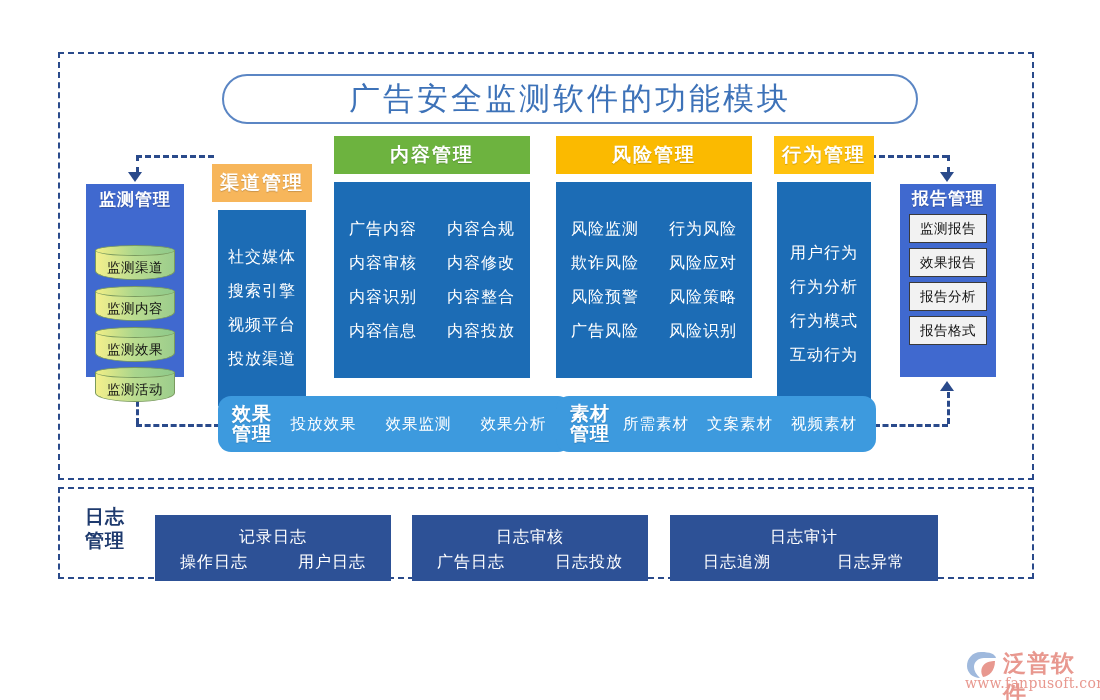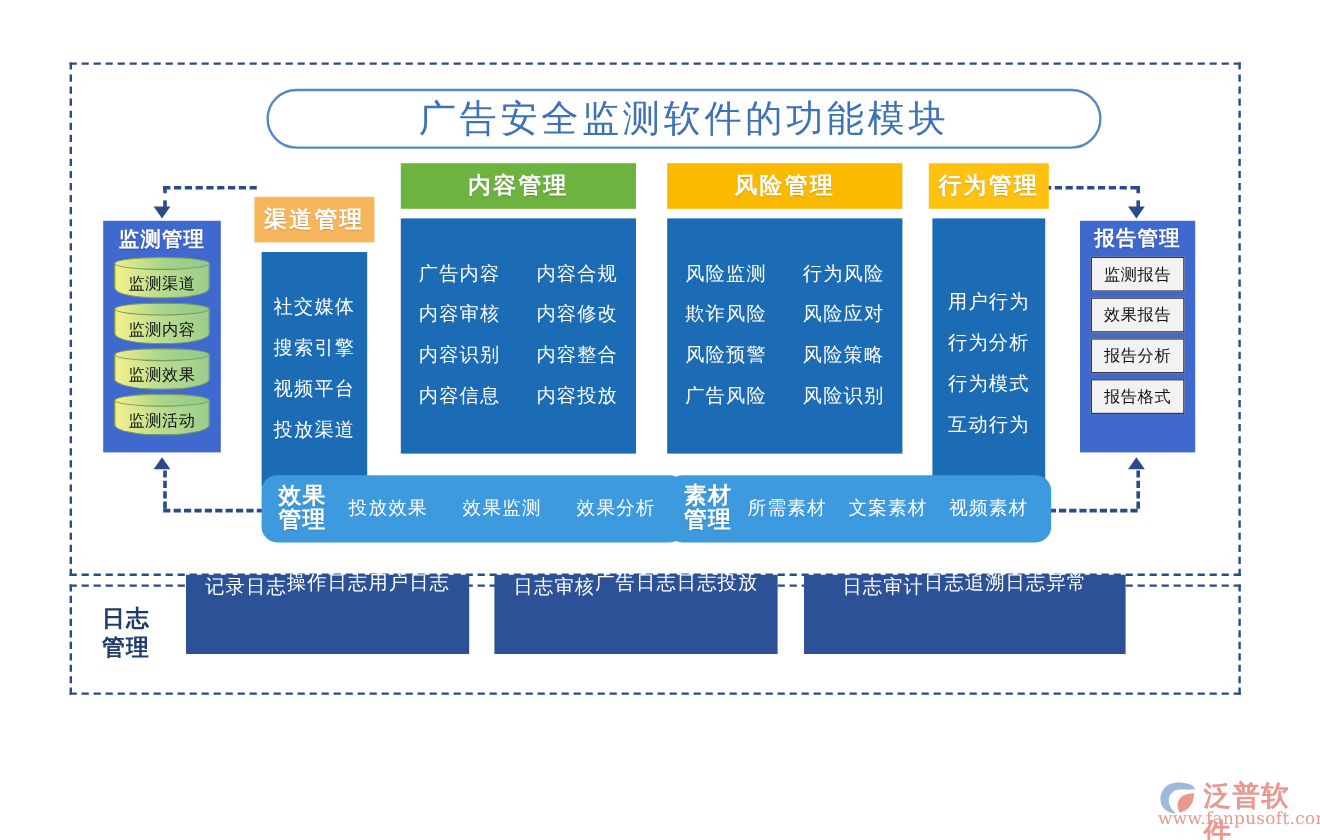--- a/index.html
+++ b/index.html
@@ -54,20 +54,21 @@
     text-align:center;line-height:1;
   }
   .col-body .cell{padding:9px 0;}
 
   
   #monitor-panel{
     position:absolute;left:86px;top:184px;width:98px;height:193px;
     background:#4069cf;box-sizing:border-box;
     display:flex;flex-direction:column;align-items:center;
     padding-top:4px;
+    gap:31px;
   }
   #monitor-title{
     color:#ffffff;font-weight:bold;font-size:17px;letter-spacing:1px;
     font-family:"DejaVu Serif","Liberation Serif",serif;
     margin-bottom:3px;text-shadow:0 1px 1px rgba(0,0,0,.25);
   }
   .cyl{
     position:relative;width:80px;height:36px;margin-bottom:2px;
   }
   .cyl .cyl-top{
@@ -129,22 +130,22 @@
   #bar-material{left:556px;top:396px;width:320px;}
 
   
   #log-label{
     position:absolute;left:70px;top:505px;width:70px;
     color:#1e3a6e;font-weight:bold;font-size:19px;line-height:1.25;
     font-family:"DejaVu Serif","Liberation Serif",serif;
     text-align:center;white-space:pre-line;letter-spacing:1px;
   }
   .logbox{
-    position:absolute;top:479px;height:66px;background:#2d5196;
-    box-sizing:border-box;display:flex;flex-direction:row;
+    position:absolute;top:515px;height:66px;background:#2d5196;
+    box-sizing:border-box;display:flex;flex-direction:column;
     justify-content:center;align-items:stretch;
   }
   .logbox .log-title{
     color:#ffffff;font-size:16px;text-align:center;letter-spacing:1px;
     margin-bottom:6px;
   }
   .logbox .log-row{display:flex;justify-content:space-around;}
   .logbox .log-row .cell{font-size:16px;}
 
   

